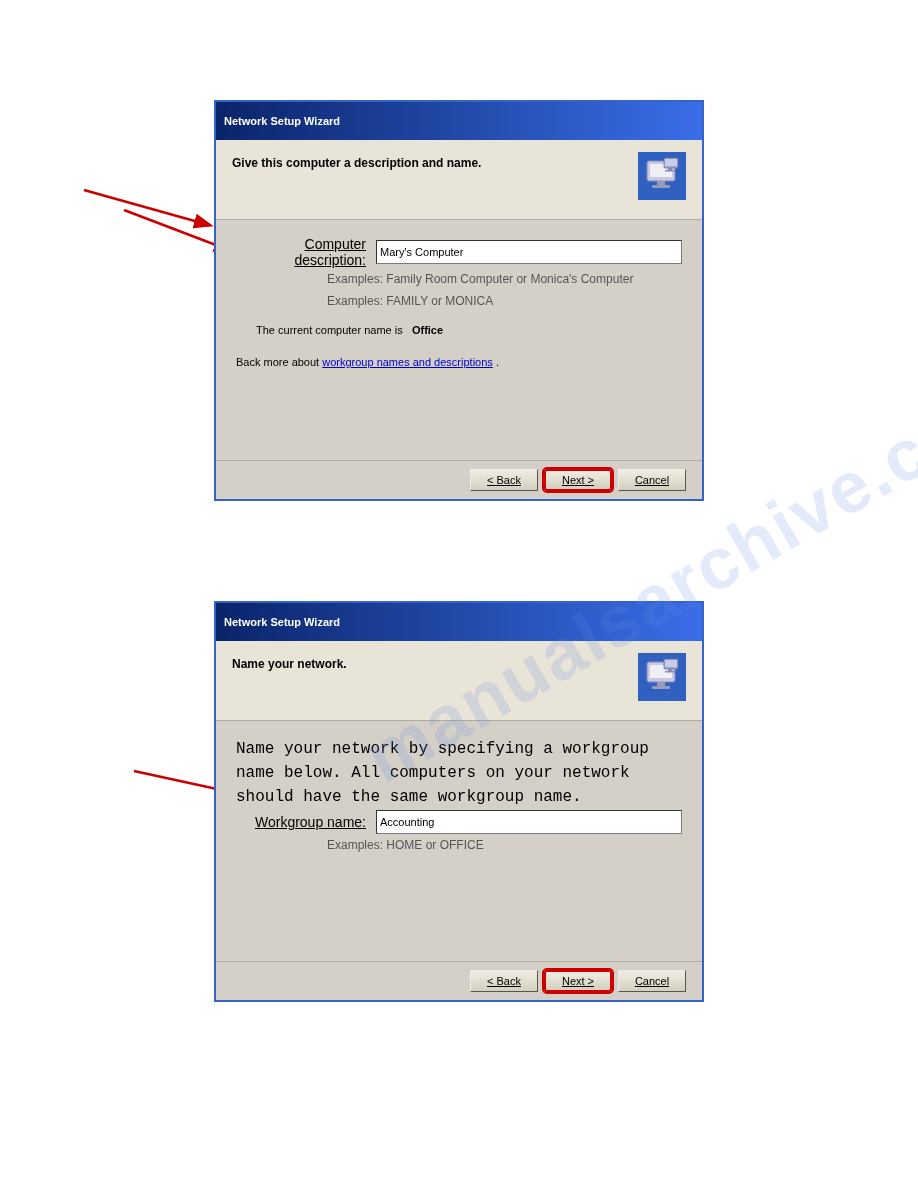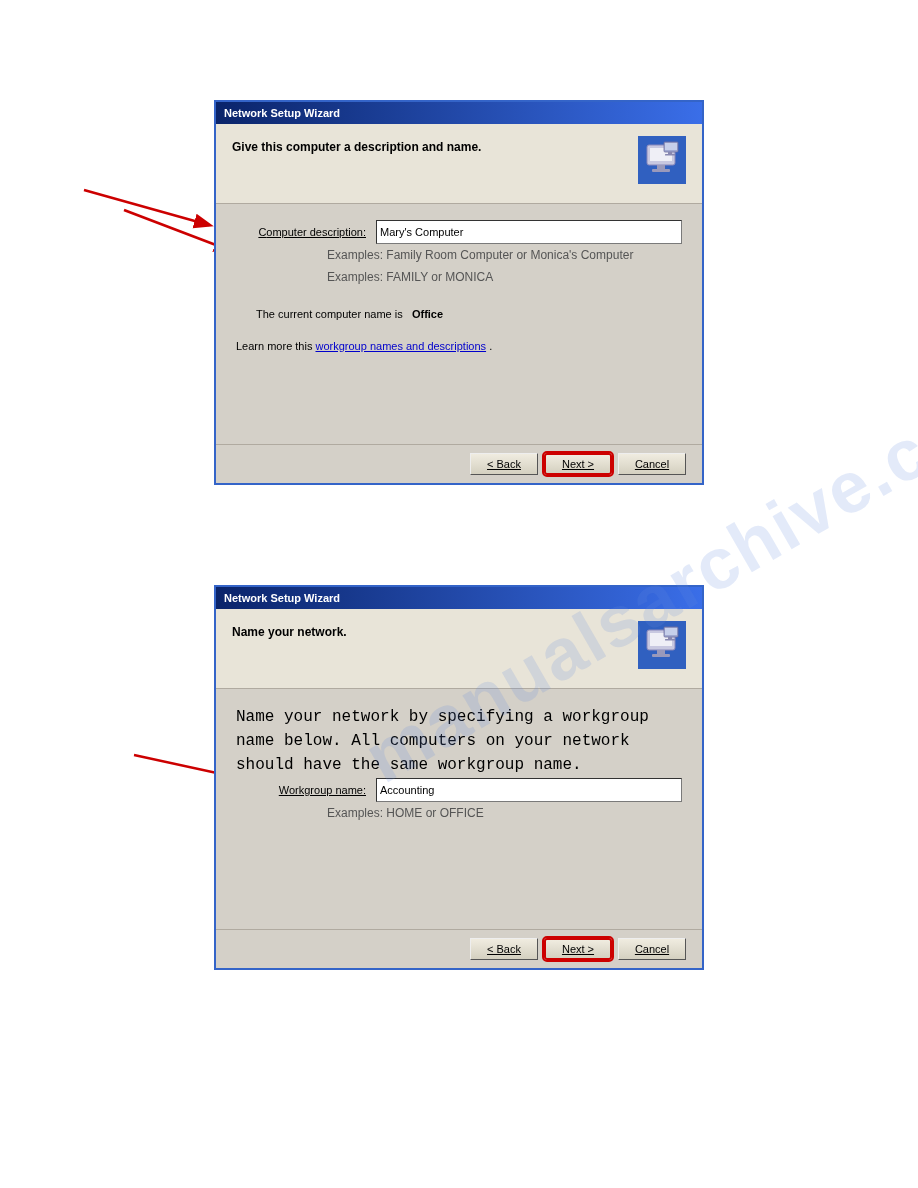--- a/index.html
+++ b/index.html
@@ -57,21 +57,21 @@
     }
 
     .dialog-titlebar {
       background: linear-gradient(to right, #0a246a, #3a6ee8);
       color: white;
       padding: 4px 8px;
       font-size: 11px;
       font-weight: bold;
       display: flex;
       align-items: center;
-      height: 22px;
+      height: 38px;
     }
 
     .dialog-content {
       padding: 0;
     }
 
     .dialog-header {
       background: #e8e4d8;
       padding: 12px 16px;
       border-bottom: 1px solid #b0aaa0;
@@ -114,21 +114,21 @@
       display: flex;
       align-items: center;
       margin-bottom: 4px;
     }
 
     .form-label {
       width: 140px;
       text-align: right;
       padding-right: 10px;
       color: #000;
-      font-size: 11px;
+      font-size: 14px;
       flex-shrink: 0;
     }
 
     .form-label span {
       text-decoration: underline;
     }
 
     .form-input {
       flex: 1;
       height: 24px;
@@ -143,21 +143,21 @@
     }
 
     .form-example {
       margin-left: 91px;
       font-size: 12px;
       color: #555;
       margin-bottom: 8px;
     }
 
     .current-name-text {
-      margin-top: 24px;
+      margin-top: 16px;
       font-size: 11px;
       color: #000;
       margin-left: 20px;
     }
 
     .learn-more {
       margin-top: 20px;
       font-size: 11px;
       color: #000;
     }
@@ -288,21 +288,21 @@
 
           <div class="form-example">Examples: FAMILY or MONICA</div>
 
           <div class="current-name-text">
             <span>The current computer name is</span>
             &nbsp;
             <strong>Office</strong>
           </div>
 
           <div class="learn-more">
-            <span>Learn more this </span>
+            <span>Back more about </span>
             <a href="#">workgroup names and descriptions</a>
             <span>.</span>
           </div>
         </div>
 
         <div class="dialog-footer">
           <button class="btn">
             <span>&lt; Back</span>
           </button>
           <button class="btn btn-next">

